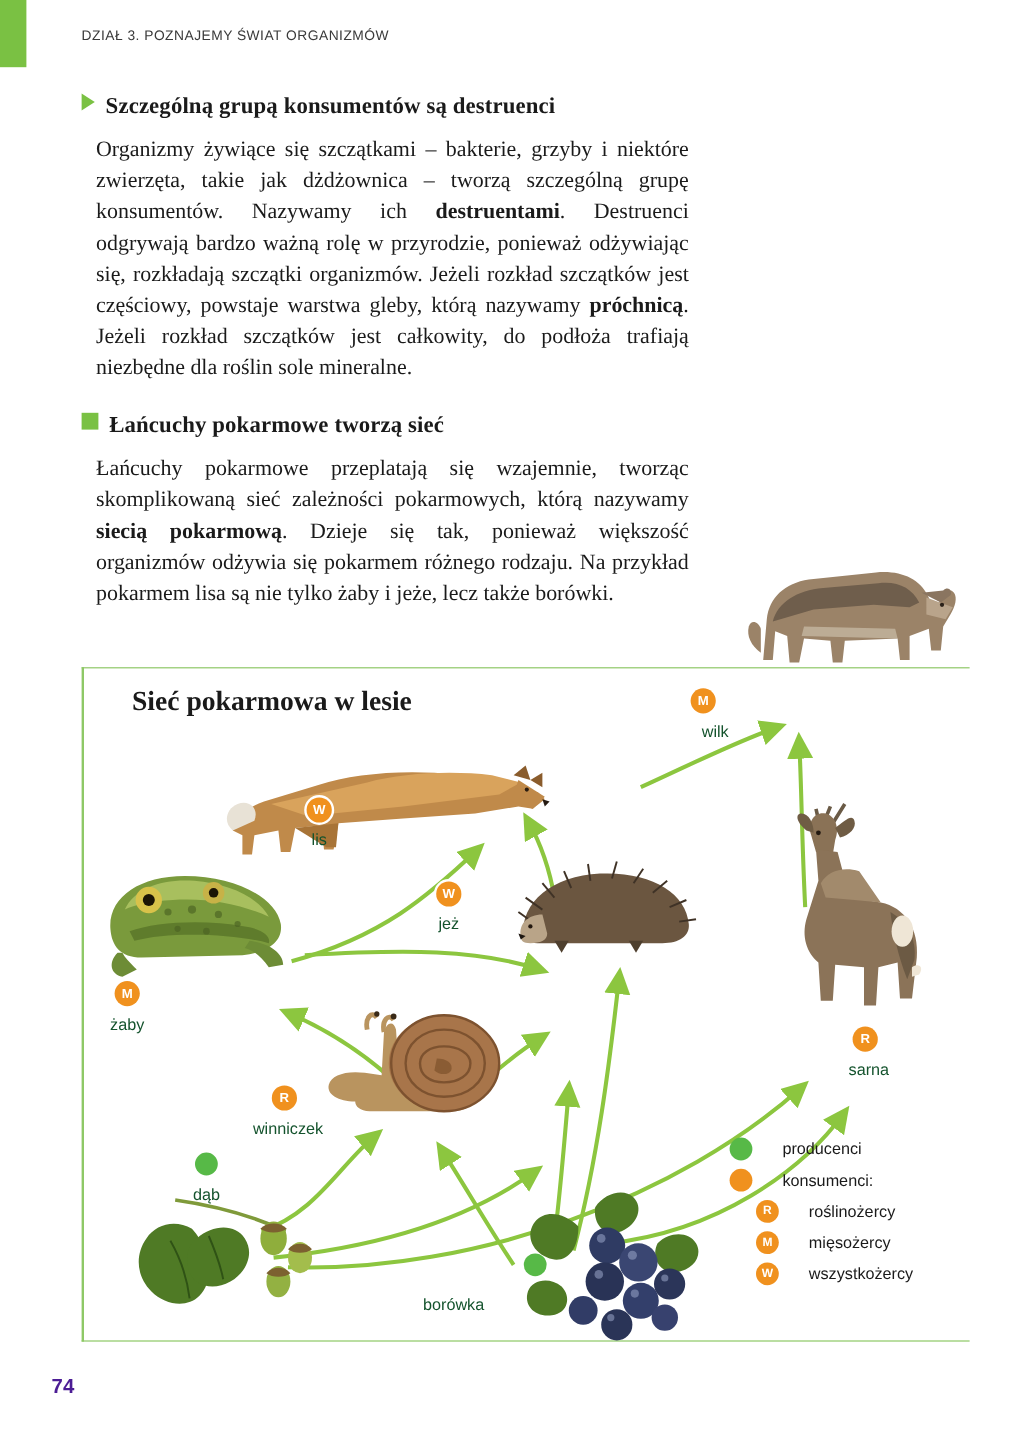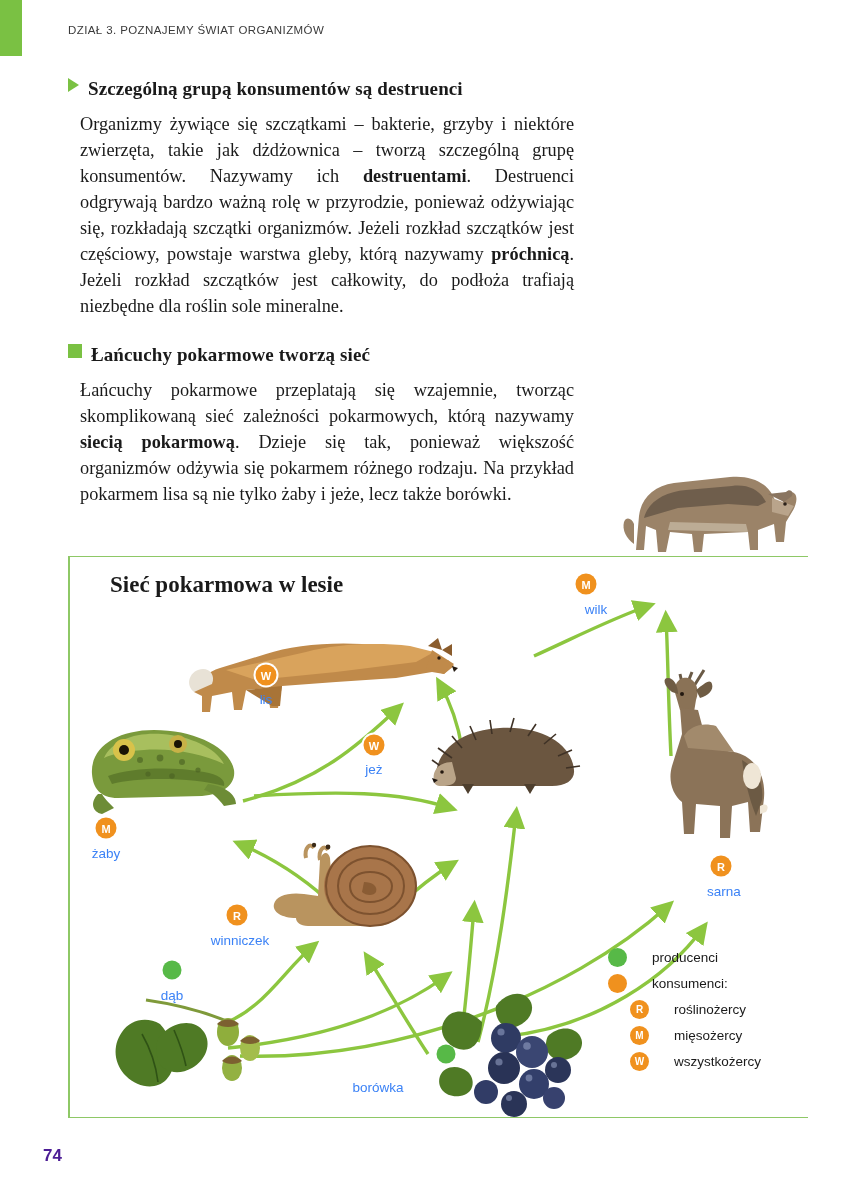--- a/index.html
+++ b/index.html
@@ -111,21 +111,21 @@
     position: absolute; left: 0; top: 0;
     width: 740px; height: 562px;
     pointer-events: none;
   }
 
   
   .lbl {
     position: absolute;
     font-family: "Liberation Sans", sans-serif;
     font-size: 13.5px;
-    color: #3b82f6;
+    color: #14532d;
     white-space: nowrap;
     transform: translateX(-50%);
   }
 
   
   .badge {
     position: absolute;
     width: 21px; height: 21px;
     border-radius: 50%;
     background: #f0911e;

